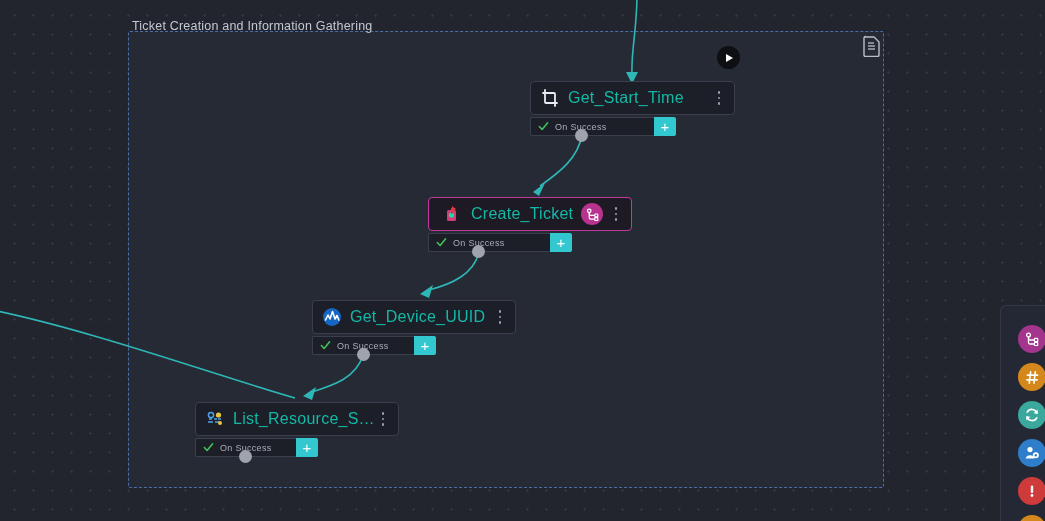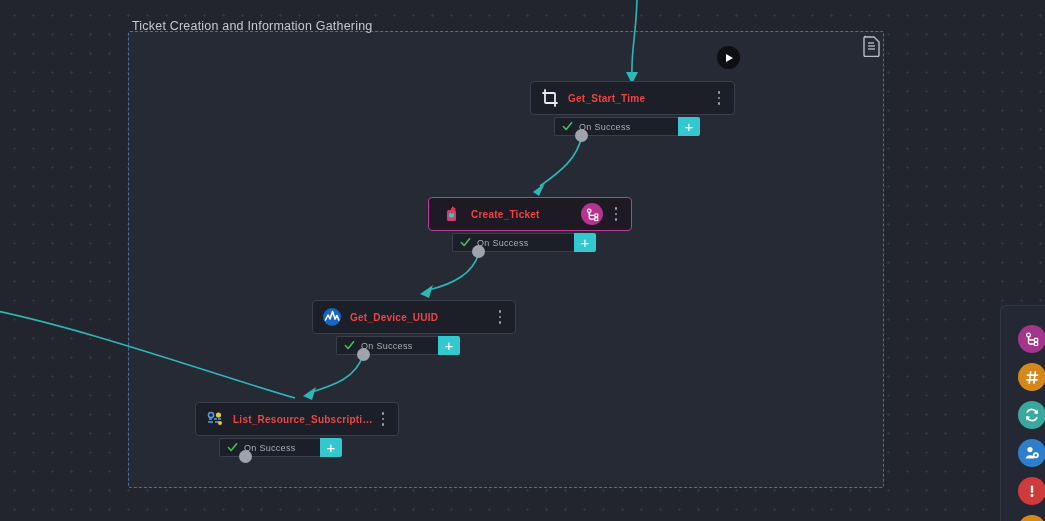--- a/index.html
+++ b/index.html
@@ -68,23 +68,23 @@
     display: flex; align-items: center;
     padding: 0 8px 0 9px;
   }
   .node.selected .node-header {
     border: 1.5px solid #c0399f;
     background: #1d1a24;
     padding-left: 14px;
   }
   .node-icon { width: 20px; height: 20px; flex: 0 0 20px; margin-right: 8px; display:block; }
   .node-title {
-    color: #ef4444;
-    font-size: 10px;
-    font-weight: bold;
+    color: #14b8a6;
+    font-size: 16px;
+    font-weight: normal;
     letter-spacing: .25px;
     white-space: nowrap; overflow: hidden; text-overflow: ellipsis;
     flex: 1 1 auto;
   }
   .badge {
     width: 22px; height: 22px; border-radius: 50%;
     background: #b8338f;
     display: flex; align-items: center; justify-content: center;
     margin-right: 6px; flex: 0 0 22px;
   }
@@ -98,21 +98,20 @@
   
   .success-row { position: relative; display: flex; height: 19px; margin-top: 2px; }
   .success-bar {
     background: #1c1f27;
     border: 1px solid #3a3f4d;
     border-right: none;
     border-radius: 2px 0 0 2px;
     display: flex; align-items: center;
     padding-left: 7px; gap: 6px;
     flex: 1 1 auto;
-    margin-left: 24px;
   }
   .check { width: 11px; height: 11px; display: block; flex: 0 0 11px; }
   .success-label { color: #a8adb9; font-size: 9px; letter-spacing: .3px; white-space: nowrap; }
   .plus-btn {
     width: 22px; height: 19px; flex: 0 0 22px;
     background: #33c8cf;
     display: flex; align-items: center; justify-content: center;
     border-radius: 0 2px 2px 0;
     color: #ffffff; font-size: 15px; line-height: 1; font-weight: 300;
   }

